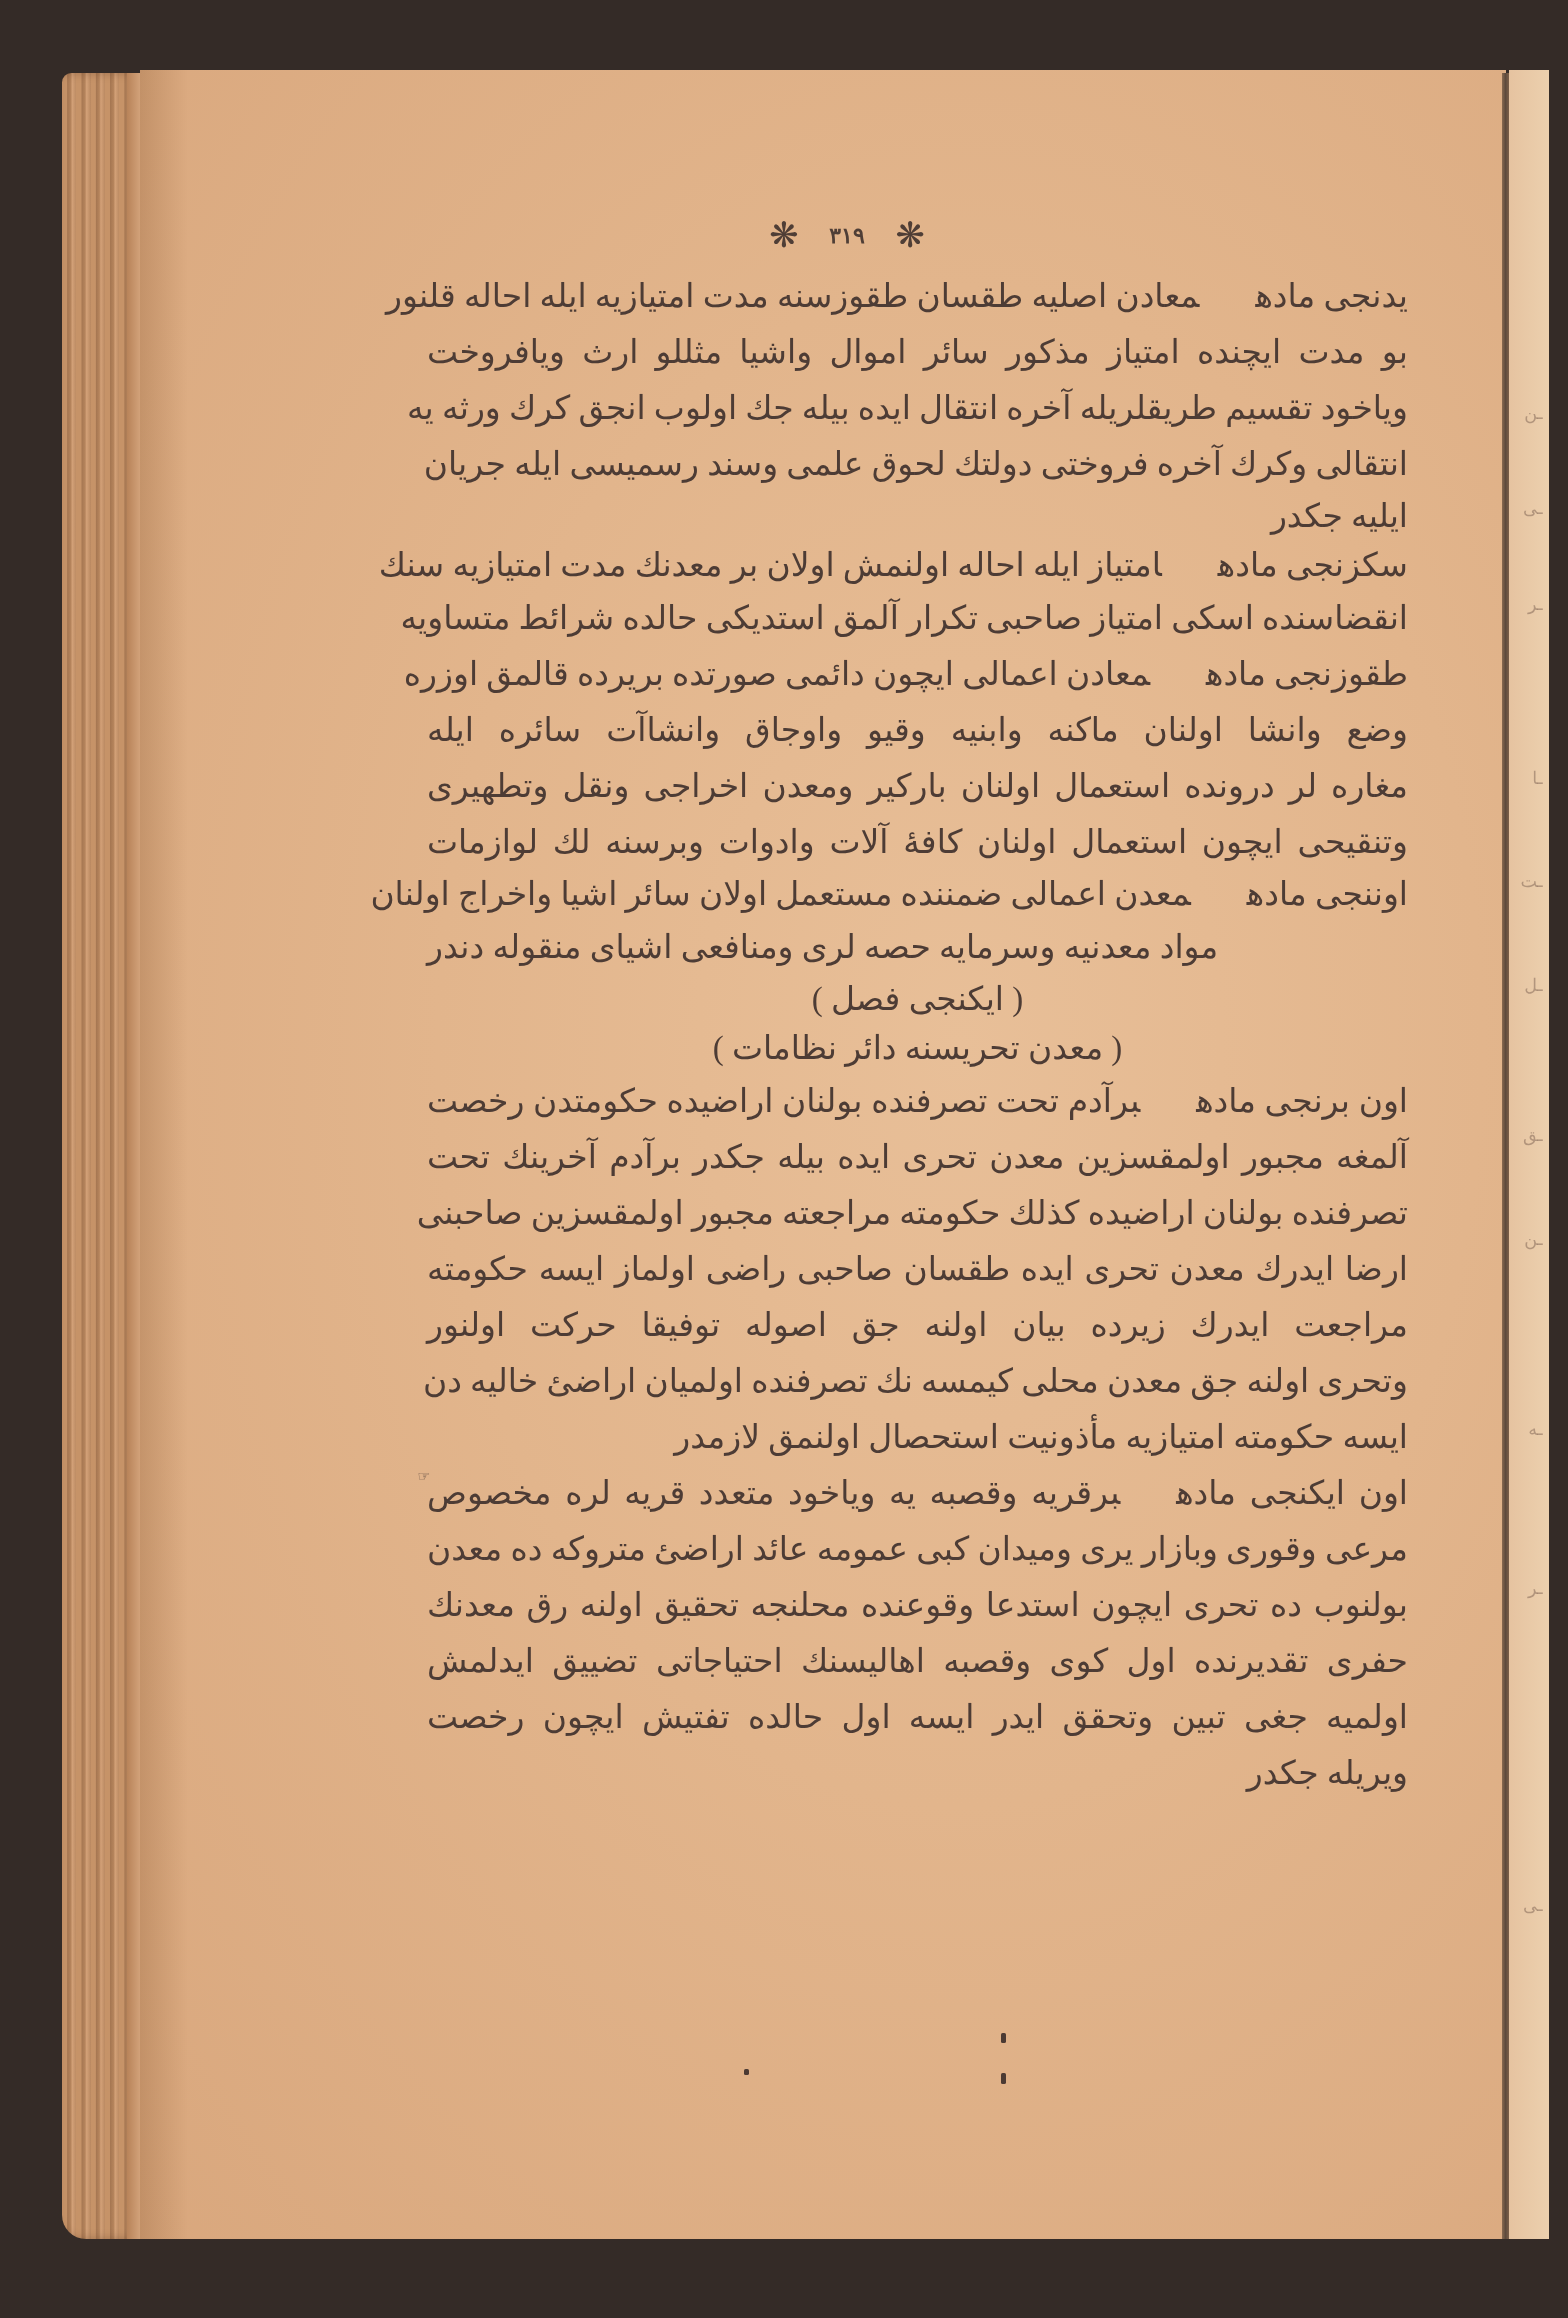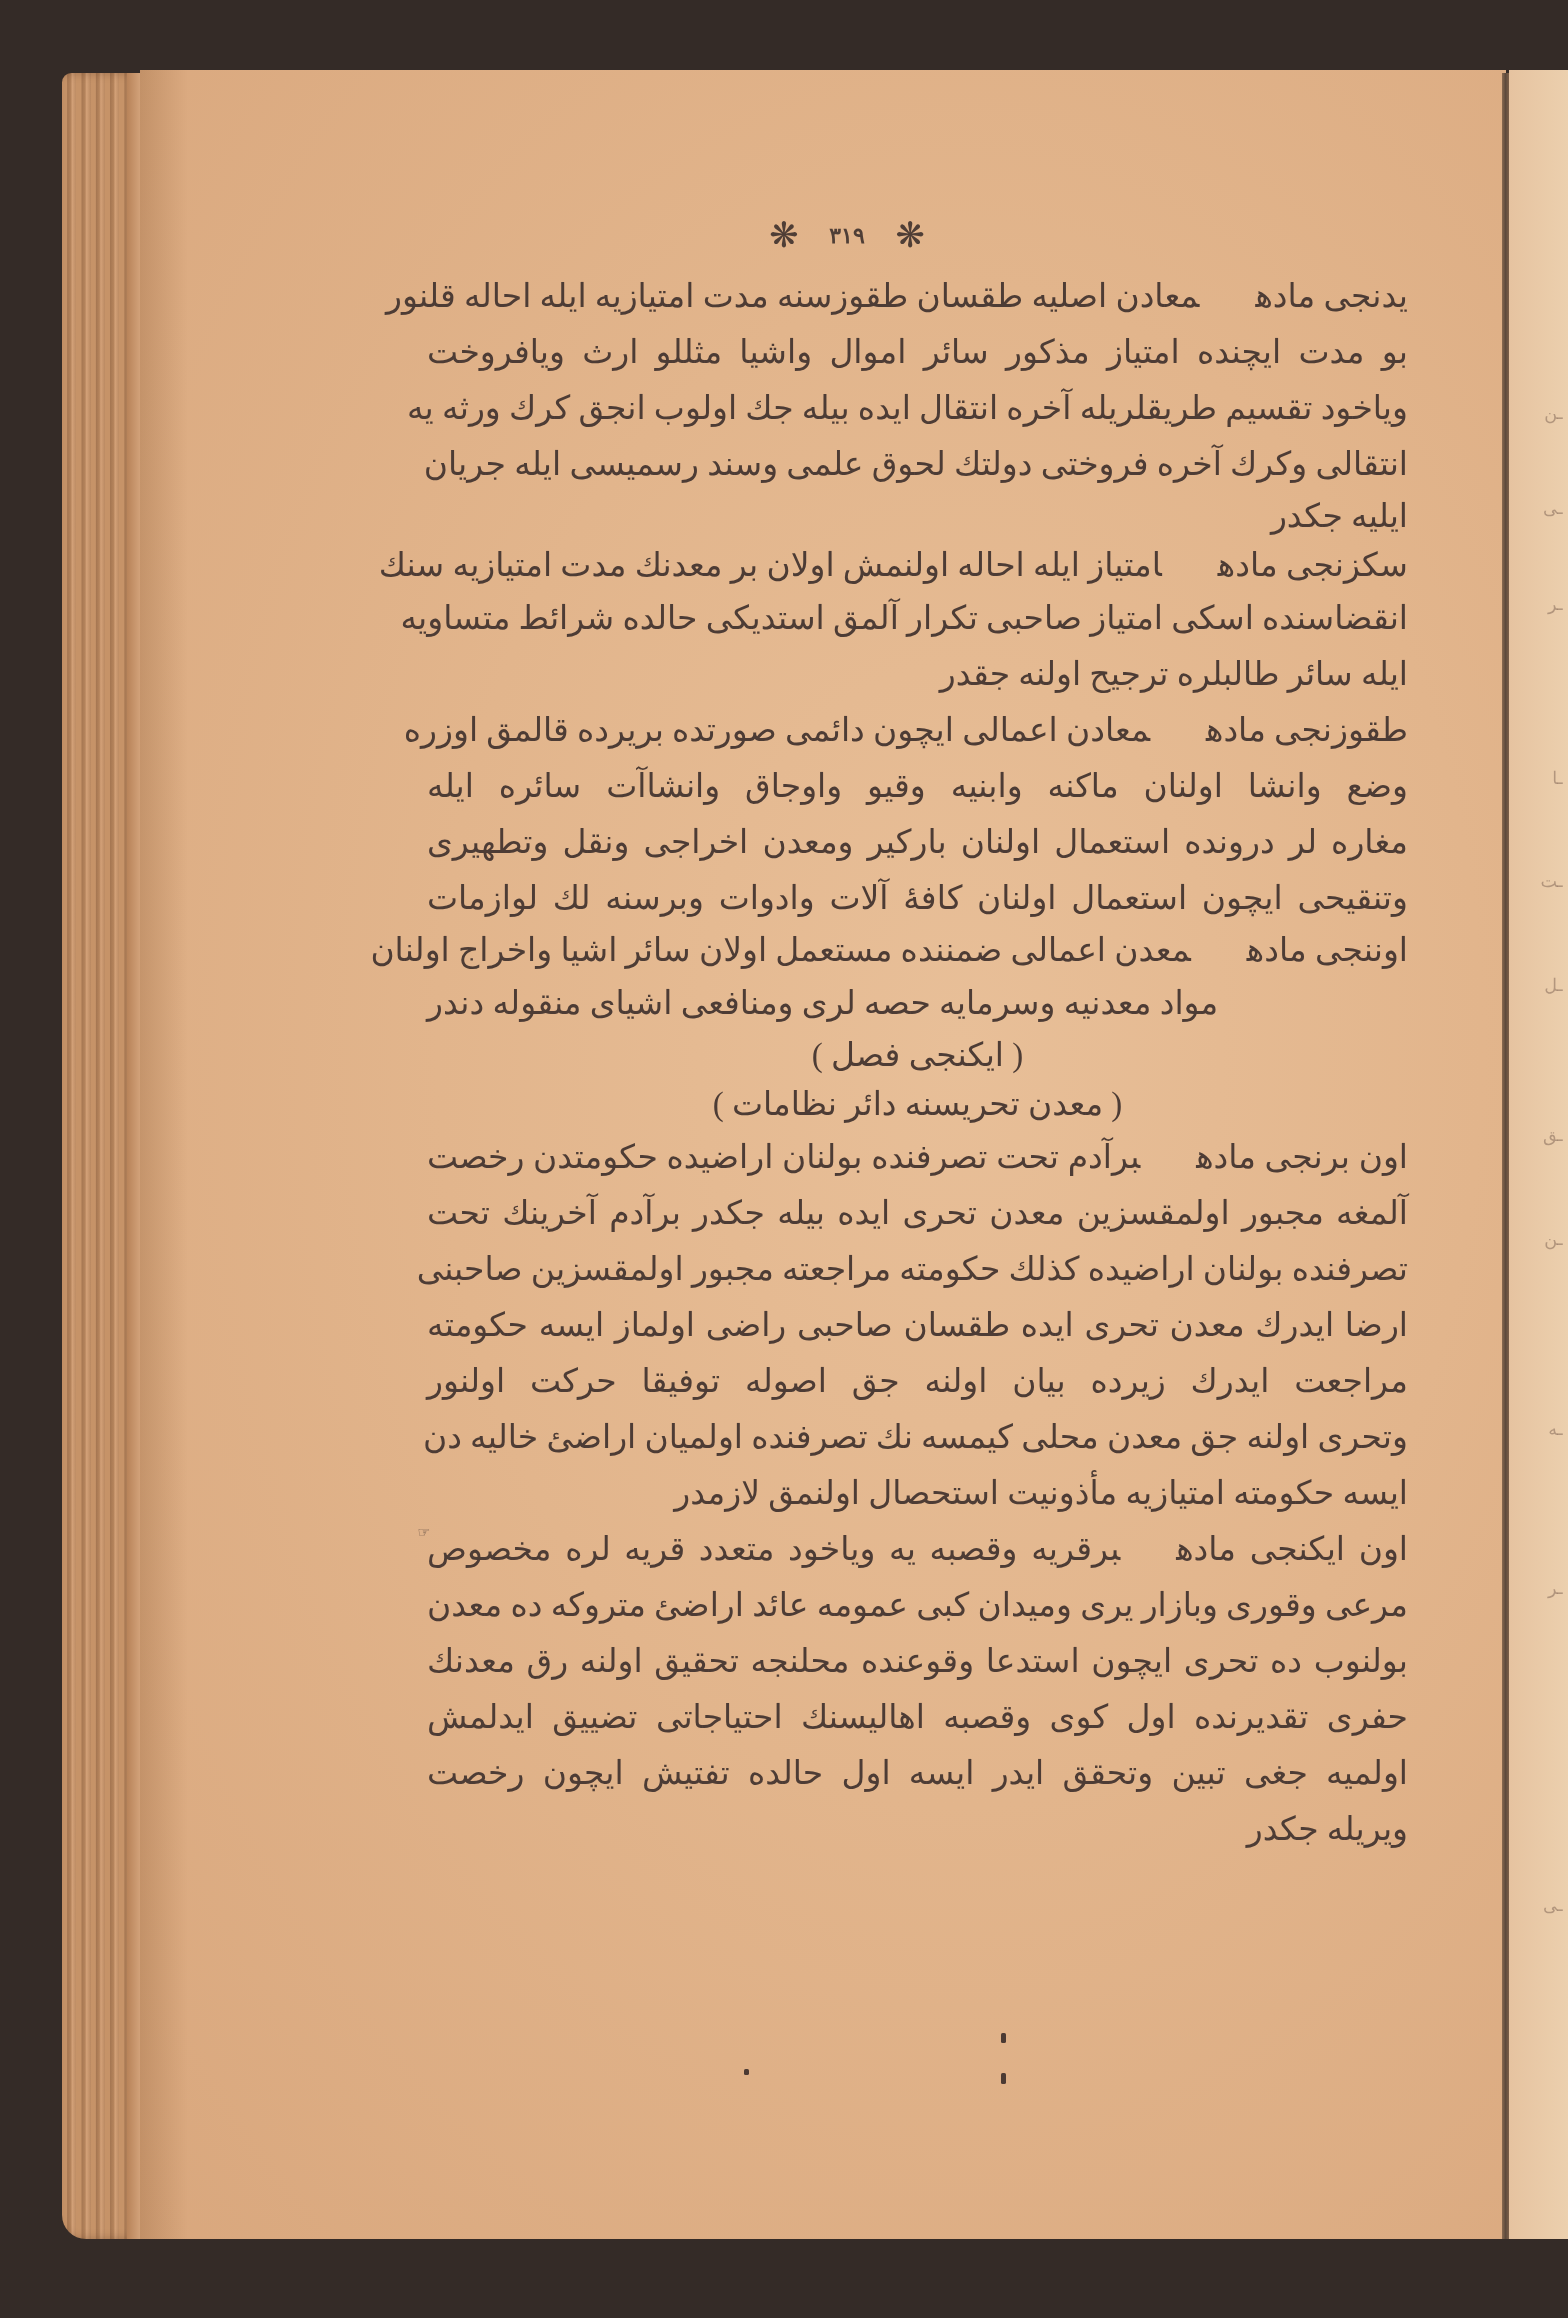--- a/index.html
+++ b/index.html
@@ -61,21 +61,21 @@
     left: 1502px;
     top: 73px;
     width: 7.1px;
     height: 2166px;
     background: linear-gradient(90deg, #8a6a50, #5e4a3c, #7d6049);
   }
   .facing-page {
     position: absolute;
     left: 1509px;
     top: 70px;
-    width: 60px;
+    width: 40px;
     height: 2169px;
     background: linear-gradient(90deg, #e6c3a0, #ecd0ae);
     overflow: hidden;
   }
   .facing-fragment {
     position: absolute;
     right: 6.3px;
     font-family: "DejaVu Serif", serif;
     font-size: 17.5px;
     color: rgba(110,85,70,.45);
@@ -189,21 +189,20 @@
       <span class="article-label">يدنجى ماده</span><span>معادن اصليه طقسان طقوزسنه مدت امتيازيه ايله احاله قلنور</span>
     </div>
     <div class="line"><span>بو مدت ايچنده امتياز مذكور سائر اموال واشيا مثللو ارث وياڧروخت</span></div>
     <div class="line"><span>وياخود تقسيم طريقلريله آخره انتقال ايده بيله جك اولوب انجق كرك ورثه يه</span></div>
     <div class="line"><span>انتقالى وكرك آخره فروختى دولتك لحوق علمى وسند رسميسى ايله جريان</span></div>
     <div class="line short tight"><span>ايليه جكدر</span></div>
     <div class="line tight">
       <span class="article-label">سكزنجى ماده</span><span>امتياز ايله احاله اولنمش اولان بر معدنك مدت امتيازيه سنك</span>
     </div>
     <div class="line"><span>انقضاسنده اسكى امتياز صاحبى تكرار آلمق استديكى حالده شرائط متساويه</span></div>
-    <div class="line short"><span>ايله سائر طالبلره ترجيح اولنه جقدر</span></div>
     <div class="line">
       <span class="article-label">طقوزنجى ماده</span><span>معادن اعمالى ايچون دائمى صورتده بريرده قالمق اوزره</span>
     </div>
     <div class="line"><span>وضع وانشا اولنان ماكنه وابنيه وقيو واوجاق وانشاآت سائره ايله</span></div>
     <div class="line"><span>مغاره لر درونده استعمال اولنان باركير ومعدن اخراجى ونقل وتطهيرى</span></div>
     <div class="line"><span>وتنقيحى ايچون استعمال اولنان كافهٔ آلات وادوات وبرسنه لك لوازمات</span></div>
     <div class="line tight">
       <span class="article-label">اوننجى ماده</span><span>معدن اعمالى ضمننده مستعمل اولان سائر اشيا واخراج اولنان</span>
     </div>
     <div class="line short" style="text-align-last:left;"><span>مواد معدنيه وسرمايه حصه لرى ومنافعى اشياى منقوله دندر</span></div>

